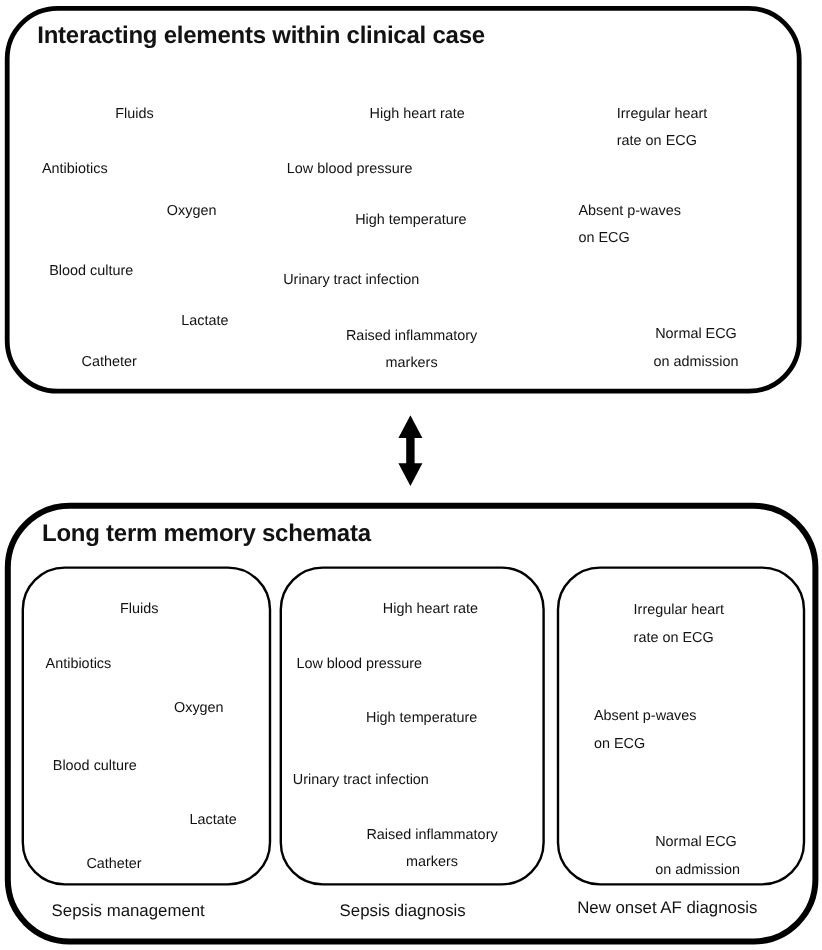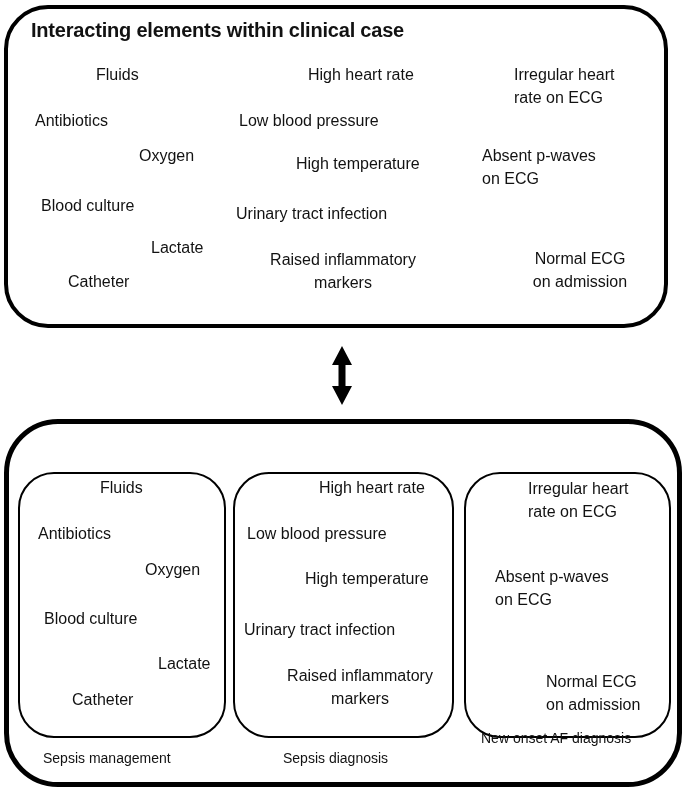--- a/index.html
+++ b/index.html
@@ -8,21 +8,21 @@
   .box{position:absolute;background:#fff;border:4px solid #000;box-sizing:border-box;}
   .box-top{left:4px;top:5px;width:664px;height:323px;border-radius:44px;}
   .box-bottom{left:4px;top:419px;width:678px;height:368px;border-radius:54px;border-width:5px;}
   .title{position:absolute;font-weight:bold;font-size:20px;letter-spacing:-0.2px;white-space:nowrap;}
   .title-top{left:31px;top:19px;}
   .title-bottom{left:35px;top:434px;}
   .panel{position:absolute;border:2px solid #000;border-radius:36px;box-sizing:border-box;background:#fff;}
   .panel-1{left:18px;top:472px;width:208px;height:266px;}
   .panel-2{left:233px;top:472px;width:221px;height:266px;}
   .panel-3{left:464px;top:472px;width:207px;height:266px;}
-  .item{position:absolute;font-size:16px;line-height:23px;white-space:pre-line;}
+  .item{position:absolute;font-size:12px;line-height:23px;white-space:pre-line;margin-top:20px;}
   .right{text-align:center;}
   .center{text-align:center;}
   .caption{position:absolute;font-weight:normal;font-size:14px;white-space:nowrap;}
   .arrow{position:absolute;left:330px;top:346px;width:24px;height:59px;}
 </style>
 </head>
 <body>
 
 <div class="page">
 
@@ -46,20 +46,21 @@
 markers</div>
   <div class="item" style="left:68px;top:270px;">Catheter</div>
   <div class="item center" style="left:518px;top:247px;width:124px;">Normal ECG
 on admission</div>
 
   <svg class="arrow" viewBox="0 0 24 59">
     <polygon fill="#000" points="12,0 22,19 15.5,19 15.5,40 22,40 12,59 2,40 8.5,40 8.5,19 2,19"></polygon>
   </svg>
 
   <div class="box box-bottom"></div>
+  <div class="title title-bottom">Long term memory schemata</div>
 
   <div class="panel panel-1"></div>
   <div class="item" style="left:100px;top:476px;">Fluids</div>
   <div class="item" style="left:38px;top:522px;">Antibiotics</div>
   <div class="item" style="left:145px;top:558px;">Oxygen</div>
   <div class="item" style="left:44px;top:607px;">Blood culture</div>
   <div class="item" style="left:158px;top:652px;">Lactate</div>
   <div class="item" style="left:72px;top:688px;">Catheter</div>
   <div class="caption" style="left:43px;top:750px;">Sepsis management</div>
 
@@ -72,15 +73,15 @@
 markers</div>
   <div class="caption" style="left:283px;top:750px;">Sepsis diagnosis</div>
 
   <div class="panel panel-3"></div>
   <div class="item" style="left:528px;top:477px;">Irregular heart
 rate on ECG</div>
   <div class="item" style="left:495px;top:565px;">Absent p-waves
 on ECG</div>
   <div class="item" style="left:546px;top:670px;">Normal ECG
 on admission</div>
-  <div class="caption" style="left:481px;top:730px;">New onset AF diagnosis</div>
+  <div class="caption" style="left:481px;top:748px;">New onset AF diagnosis</div>
 
 </div>
 
 </body></html>

